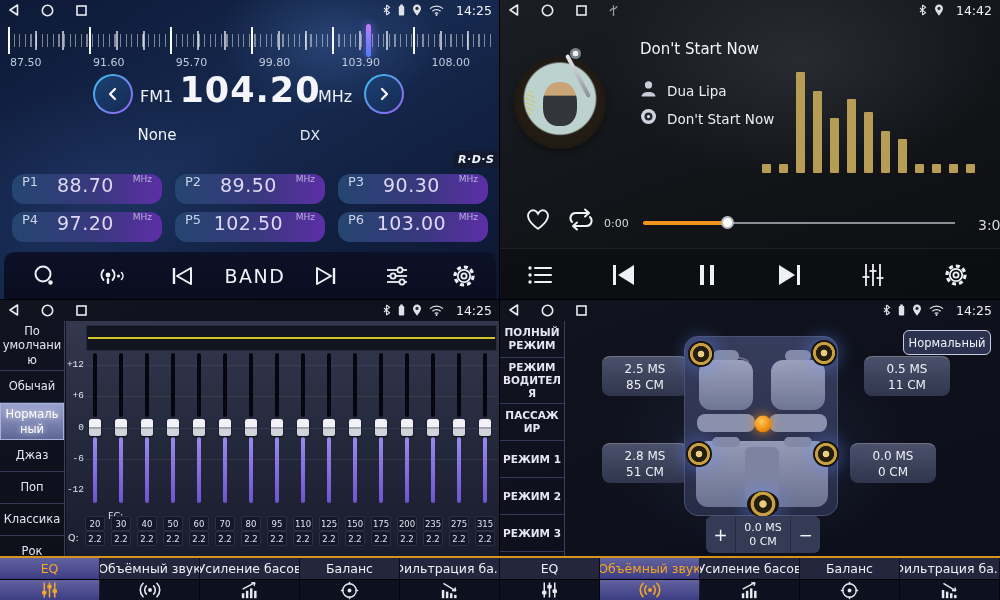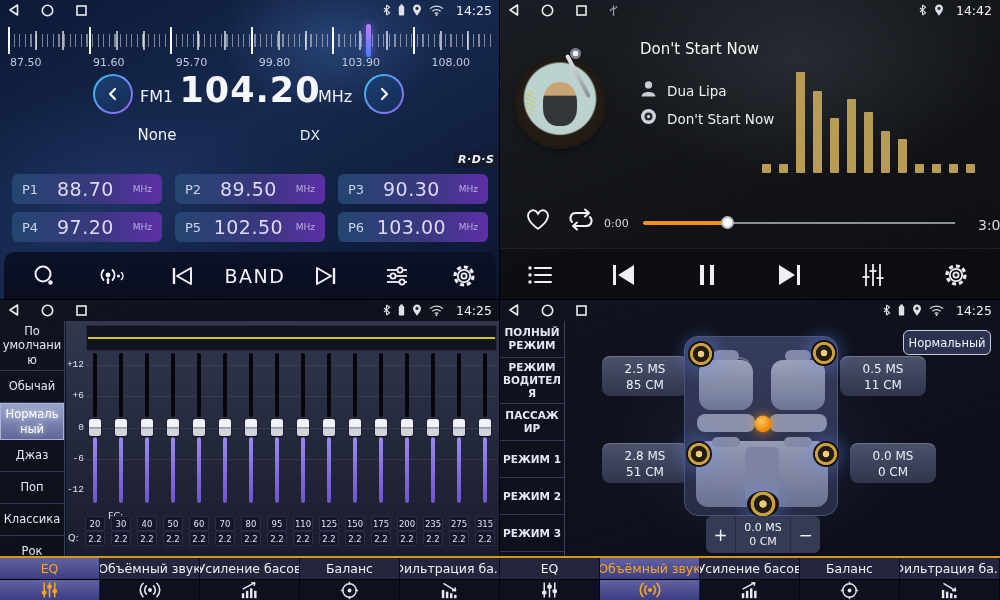--- a/index.html
+++ b/index.html
@@ -46,21 +46,21 @@
   .arrow-btn svg{display:block;}
   #tune-prev{left:93px;} #tune-next{left:364px;}
   .band-label{position:absolute;left:140px;top:13px;font-size:16px;color:#eef0f8;}
   .freq-big{position:absolute;left:145px;top:-4px;width:210px;text-align:center;font-size:35px;font-weight:600;letter-spacing:1px;color:#f5f6fb;}
   .freq-unit{position:absolute;left:318px;top:13px;font-size:16px;color:#eef0f8;}
   .ps-label{position:absolute;left:112px;top:126px;width:90px;text-align:center;font-size:15px;color:#f0f2f8;}
   .dx-label{position:absolute;left:285px;top:127px;width:50px;text-align:center;font-size:14px;color:#e8ecf5;}
   .rds-badge{position:absolute;left:453px;top:151px;padding:2px 5px;border-radius:4px;background:#141a30;
     font-size:11px;font-weight:bold;font-style:italic;letter-spacing:.5px;color:#f4f5fa;}
   .presets{position:absolute;left:12px;top:174px;width:476px;display:flex;flex-wrap:wrap;gap:8px 13px;}
-  .preset{width:150px;height:30px;border-radius:6px;display:flex;align-items:center;padding:0 10px;
+  .preset{width:150px;height:30px;border-radius:12px;display:flex;align-items:flex-start;padding:0 10px;
     background:linear-gradient(90deg,#24466f 0%,#39387e 55%,#5c2fa6 100%);}
   .p-id{font-size:13px;color:#ccd2ec;}
   .p-freq{flex:1;text-align:center;font-size:19px;color:#ded8f4;letter-spacing:.5px;}
   .p-unit{font-size:9px;color:#b9aede;}
   .toolbar-r{position:absolute;left:4px;right:4px;top:252px;height:48px;border-radius:10px 10px 0 0;
     background:linear-gradient(180deg,#0c1128,#090d1e);display:flex;align-items:center;}
   .tb-ico{position:absolute;display:flex;align-items:center;justify-content:center;width:40px;height:40px;top:4px;}
   .band-btn{position:absolute;left:216px;top:4px;width:70px;height:40px;display:flex;align-items:center;justify-content:center;
     font-size:19px;letter-spacing:1.5px;color:#f2f3f8;}
 
@@ -140,21 +140,21 @@
   
   .mode-item{min-height:37px;font-weight:bold;font-size:10.5px;}
   .profile-btn{position:absolute;left:403px;top:30px;width:88px;height:25px;border-radius:6px;
     background:#2c3150;border:1px solid #c8cdde;display:flex;align-items:center;justify-content:center;
     font-size:11.5px;color:#f2f3f8;}
   .delay-btn{position:absolute;width:86px;height:40px;border-radius:8px;
     background:linear-gradient(180deg,#4b516b,#30354d);border-top:1px solid rgba(255,255,255,.3);
     display:flex;flex-direction:column;align-items:center;justify-content:center;line-height:16px;
     font-size:12px;color:#eef0f6;}
   #delay-fl{left:102px;top:56px;} #delay-rl{left:102px;top:143px;}
-  #delay-fr{left:340px;top:56px;} #delay-rr{left:350px;top:143px;}
+  #delay-fr{left:364px;top:56px;} #delay-rr{left:350px;top:143px;}
   .car-panel{position:absolute;left:184px;top:36px;width:154px;height:180px;border-radius:14px;
     background:linear-gradient(180deg,#363c5c,#272c46);border:1px solid #4a5274;}
   .seat{position:absolute;}
   .seat .back{position:absolute;left:2px;top:10px;width:54px;height:50px;border-radius:12px;
     background:linear-gradient(180deg,#9ba1bb,#6f7694);}
   .seat .head{position:absolute;left:16px;top:0;width:26px;height:12px;border-radius:6px;background:#848aa6;}
   .seat .cush{position:absolute;left:0;bottom:0;width:58px;height:18px;border-radius:8px;background:#8b91ad;}
   #seat-fl{left:12px;top:13px;width:58px;height:82px;}
   #seat-fr{left:84px;top:13px;width:58px;height:82px;}
   .wheel{position:absolute;left:12px;top:6px;width:40px;height:12px;border-radius:50%;border:2px solid #8a90aa;opacity:.6;}

